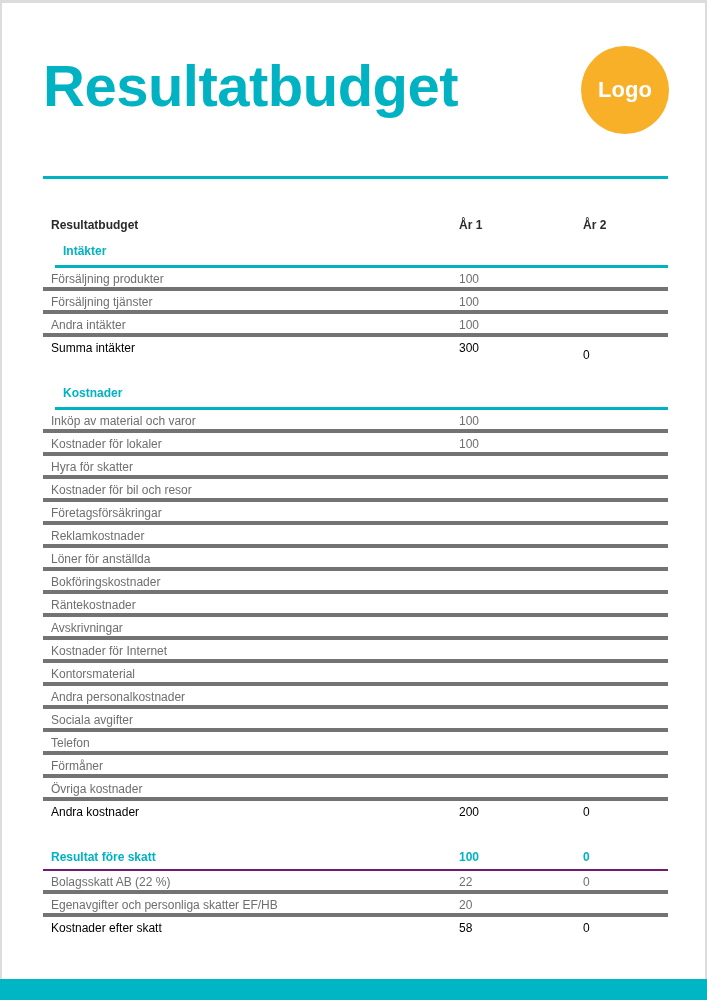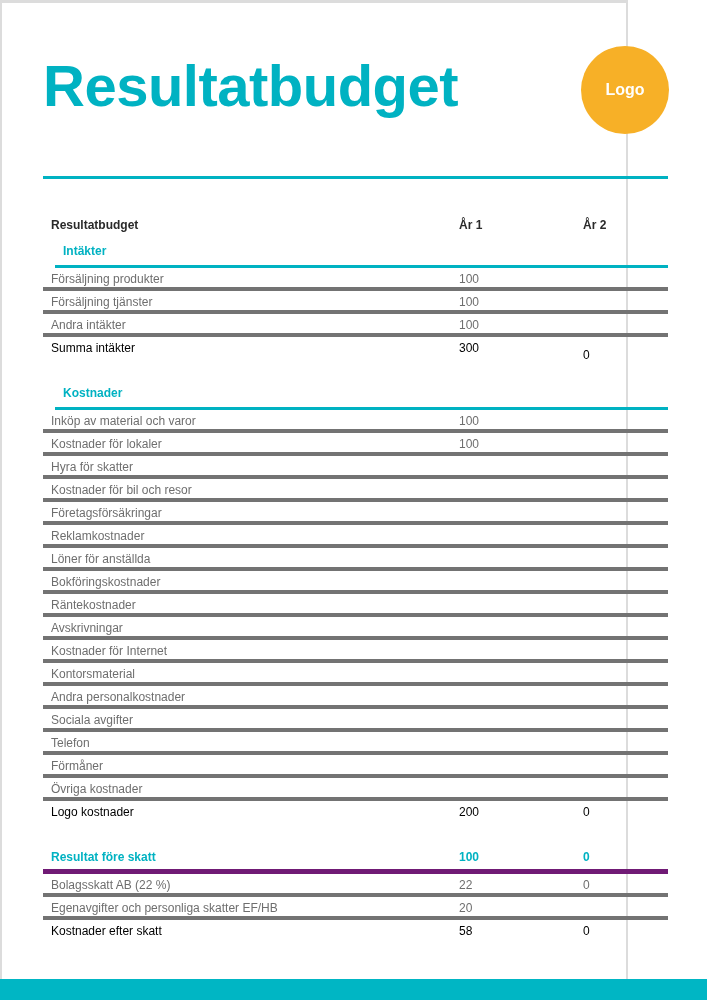--- a/index.html
+++ b/index.html
@@ -10,21 +10,21 @@
     body {
       width: 707px;
       height: 1000px;
       position: relative;
       overflow: hidden;
       font-family: "Liberation Sans", sans-serif;
     }
     .page {
       position: absolute;
       left: 0; top: 0;
-      width: 628px;
+      width: 707px;
       height: 1000px;
       box-sizing: border-box;
       border-top: 3px solid #dcdcdc;
       border-left: 2px solid #dcdcdc;
       border-right: 2px solid #dcdcdc;
       background: #ffffff;
     }
     .title {
       position: absolute;
       left: 41px;
@@ -41,21 +41,21 @@
       left: 579px;
       top: 43px;
       width: 88px;
       height: 88px;
       border-radius: 50%;
       background: #f7b027;
       display: flex;
       align-items: center;
       justify-content: center;
       color: #ffffff;
-      font-size: 16px;
+      font-size: 22px;
       font-weight: bold;
     }
     .top-rule {
       position: absolute;
       left: 41px;
       top: 173px;
       width: 625px;
       height: 3px;
       background: #00b2c2;
     }
@@ -73,21 +73,21 @@
     }
     .row .c0 { position: absolute; left: 8px; top: 0; }
     .row .c1 { position: absolute; left: 416px; top: 0; }
     .row .c2 { position: absolute; left: 540px; top: 0; }
 
     .row.header { height: 26px; line-height: 26px; color: #2a2a2a; font-weight: bold; }
     .row.section { height: 27px; line-height: 27px; color: #00b2c2; font-weight: bold; border-bottom: 3px solid #00b2c2; margin-left: 12px; }
     .row.item { color: #6e6e6e; border-bottom: 4px solid #737373; box-sizing: border-box; }
     .row.total { color: #000000; font-weight: normal; }
     .row.total .c2.offset { top: 7px; }
-    .row.result-head { height: 23px; line-height: 23px; color: #00b2c2; font-weight: bold; border-bottom: 5px solid #701a75; }
+    .row.result-head { height: 23px; line-height: 23px; color: #00b2c2; font-weight: bold; border-bottom: 2px solid #701a75; }
     .spacer { height: 20px; }
     .spacer.small { height: 22px; }
 
     .bottom-band {
       position: absolute;
       left: 0;
       top: 979px;
       width: 707px;
       height: 21px;
       background: #00b6c4;
@@ -226,21 +226,21 @@
           <span class="c1"></span>
           <span class="c2"></span>
         </div>
         <div class="row item">
           <span class="c0">Övriga kostnader</span>
           <span class="c1"></span>
           <span class="c2"></span>
         </div>
       </div>
     <div class="row total">
-      <span class="c0">Logo kostnader</span>
+      <span class="c0">Andra kostnader</span>
       <span class="c1">200</span>
       <span class="c2">0</span>
     </div>
 
     <div class="spacer small"></div>
 
     <div class="row result-head">
       <span class="c0">Resultat före skatt</span>
       <span class="c1">100</span>
       <span class="c2">0</span>

